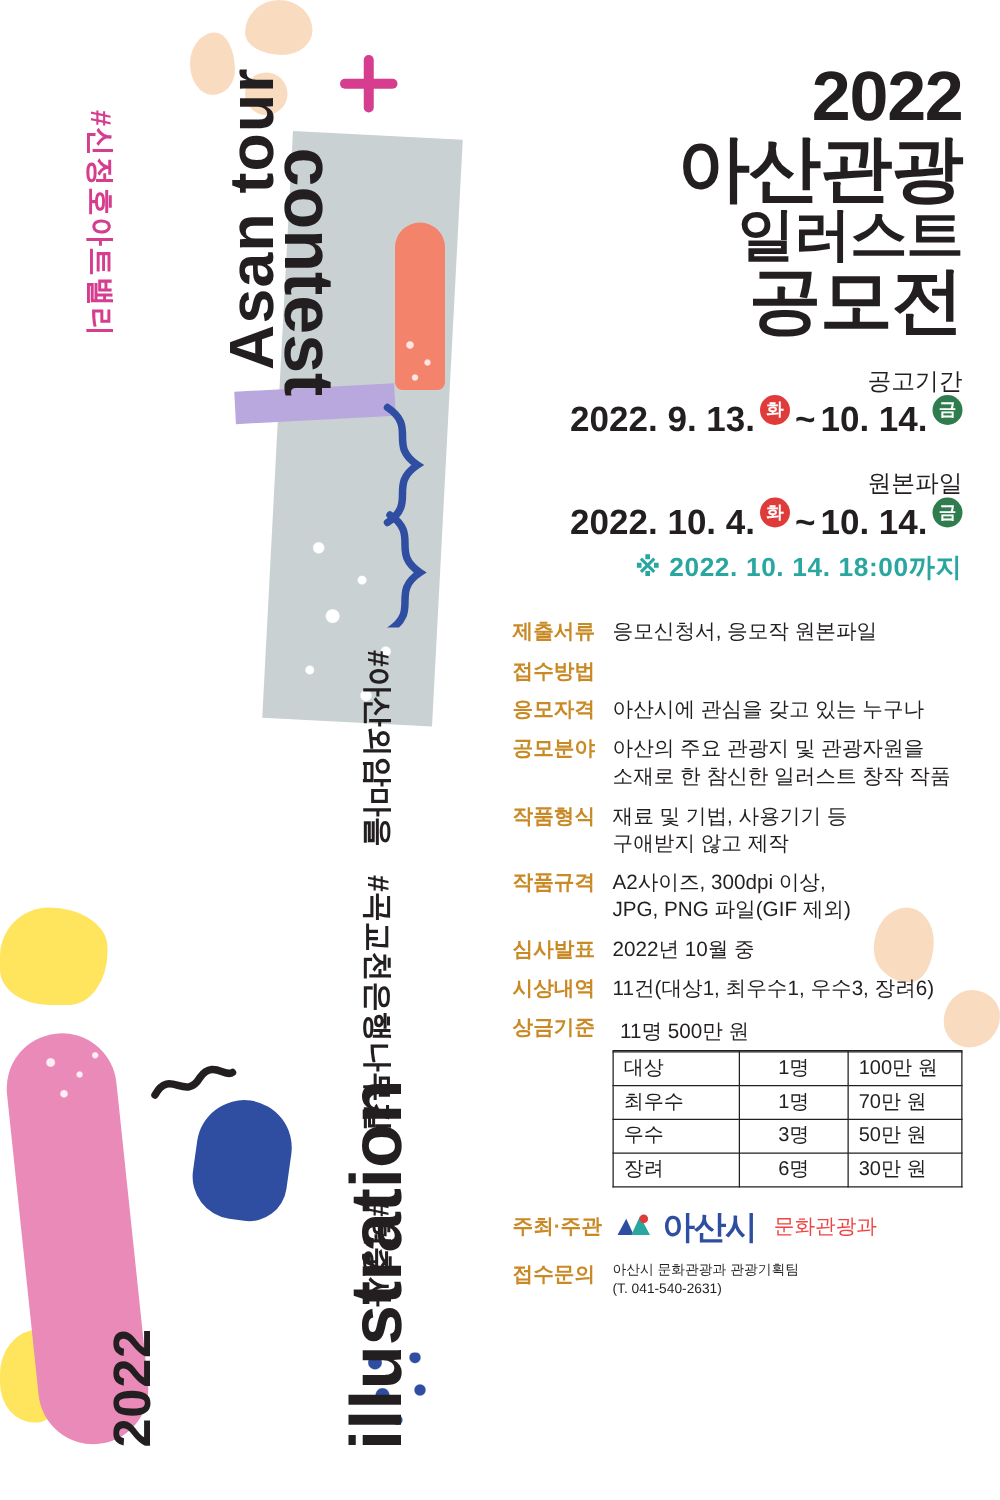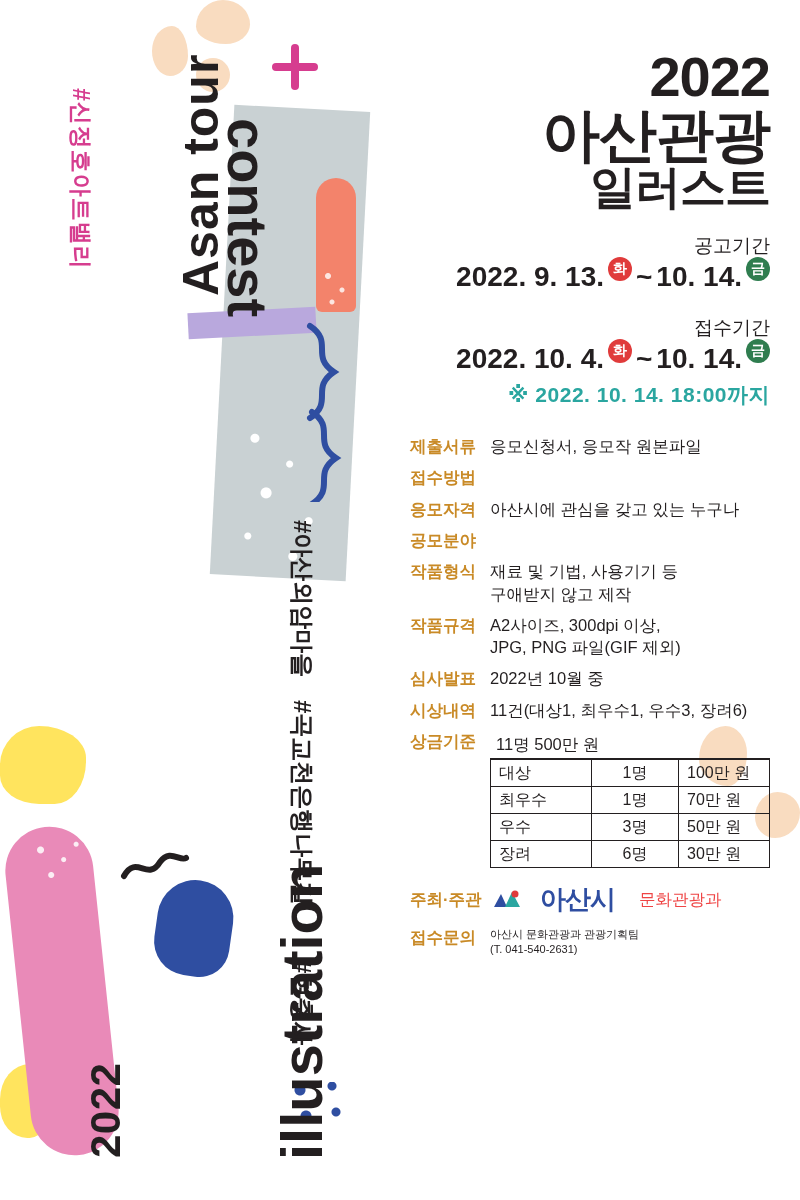--- a/index.html
+++ b/index.html
@@ -269,21 +269,21 @@
     padding: 2px 8px;
     height: 22px;
   }
   table.prize td.c1 { width: 84px; }
   table.prize td.c2 { width: 70px; text-align: center; }
   table.prize td.c3 { text-align: left; }
 
   
   .host-row { display: flex; align-items: center; margin-top: 14px; }
   .host-row .k { flex: 0 0 80px; color: #c98a26; font-weight: 700; font-size: 16.5px; }
-  .logo { display: flex; align-items: center; gap: 16px; }
+  .logo { display: flex; align-items: center; gap: 6px; }
   .logo-mark { width: 34px; height: 24px; }
   .logo-text { font-size: 26px; font-weight: 700; color: #2f4ea1; letter-spacing: -1px; }
   .logo-dept { font-size: 16.5px; color: #ef4444; margin-left: 8px; }
 
   .contact-row { display: flex; margin-top: 10px; }
   .contact-row .k { flex: 0 0 80px; color: #c98a26; font-weight: 700; font-size: 16.5px; }
   .contact-row .v { font-size: 11px; color: #231f20; line-height: 1.4; }
 </style>
 </head>
 <body>
@@ -330,35 +330,36 @@
   <div class="vtext v-hash-1">#아산외암마을</div>
   <div class="vtext v-hash-2">#곡교천은행나무길</div>
   <div class="vtext v-hash-3">#현충사</div>
 
   <div id="right">
 
     <div class="title-block">
       <div class="title-year">2022</div>
       <div class="title-l2">아산관광</div>
       <div class="title-l3">일러스트</div>
+      <div class="title-l4">공모전</div>
     </div>
 
     <div class="period-block">
       <div class="period-label">공고기간</div>
       <div class="period-dates">
         <span>2022. 9. 13.</span>
         <span class="daychip red">화</span>
         <span>~</span>
         <span>10. 14.</span>
         <span class="daychip green">금</span>
       </div>
     </div>
 
     <div class="period-block">
-      <div class="period-label">접수기간</div>
+      <div class="period-label">원본파일</div>
       <div class="period-dates">
         <span>2022. 10. 4.</span>
         <span class="daychip red">화</span>
         <span>~</span>
         <span>10. 14.</span>
         <span class="daychip green">금</span>
       </div>
       <div class="note">※ 2022. 10. 14. 18:00까지</div>
     </div>
 
@@ -377,20 +378,24 @@
 
       <div class="row">
         <div class="k">응모자격</div>
         <div class="v">
           <span class="l1">아산시에 관심을 갖고 있는 누구나</span>
         </div>
       </div>
 
       <div class="row">
         <div class="k">공모분야</div>
+        <div class="v">
+          <span class="l1">아산의 주요 관광지 및 관광자원을</span>
+          <span class="l2">소재로 한 참신한 일러스트 창작 작품</span>
+        </div>
       </div>
 
       <div class="row">
         <div class="k">작품형식</div>
         <div class="v">
           <span class="l1">재료 및 기법, 사용기기 등</span>
           <span class="l2">구애받지 않고 제작</span>
         </div>
       </div>
 

